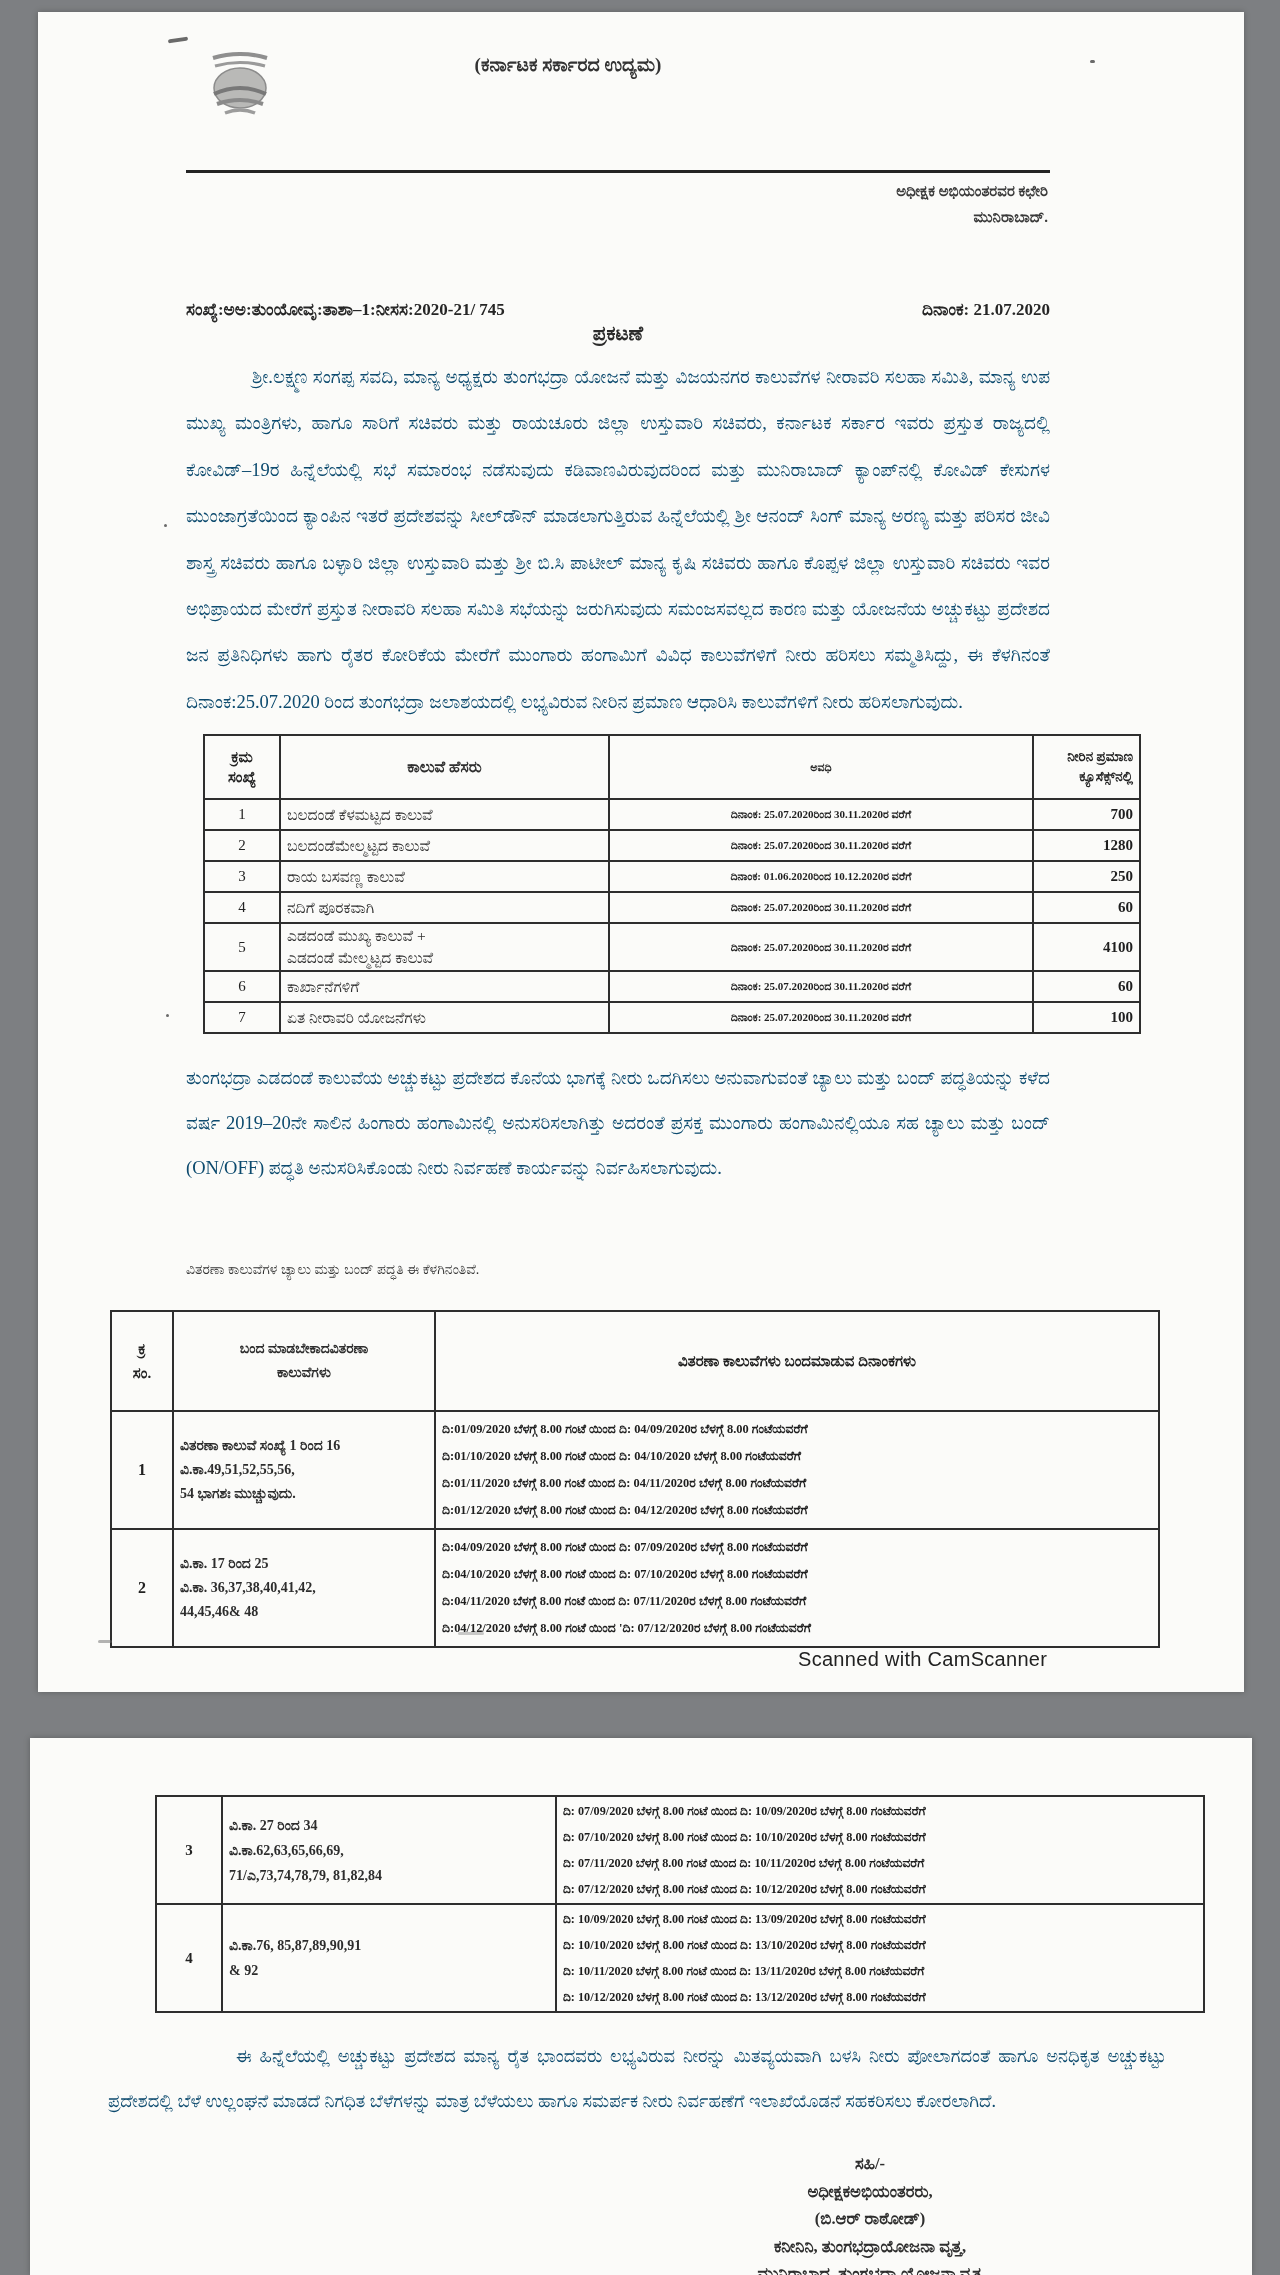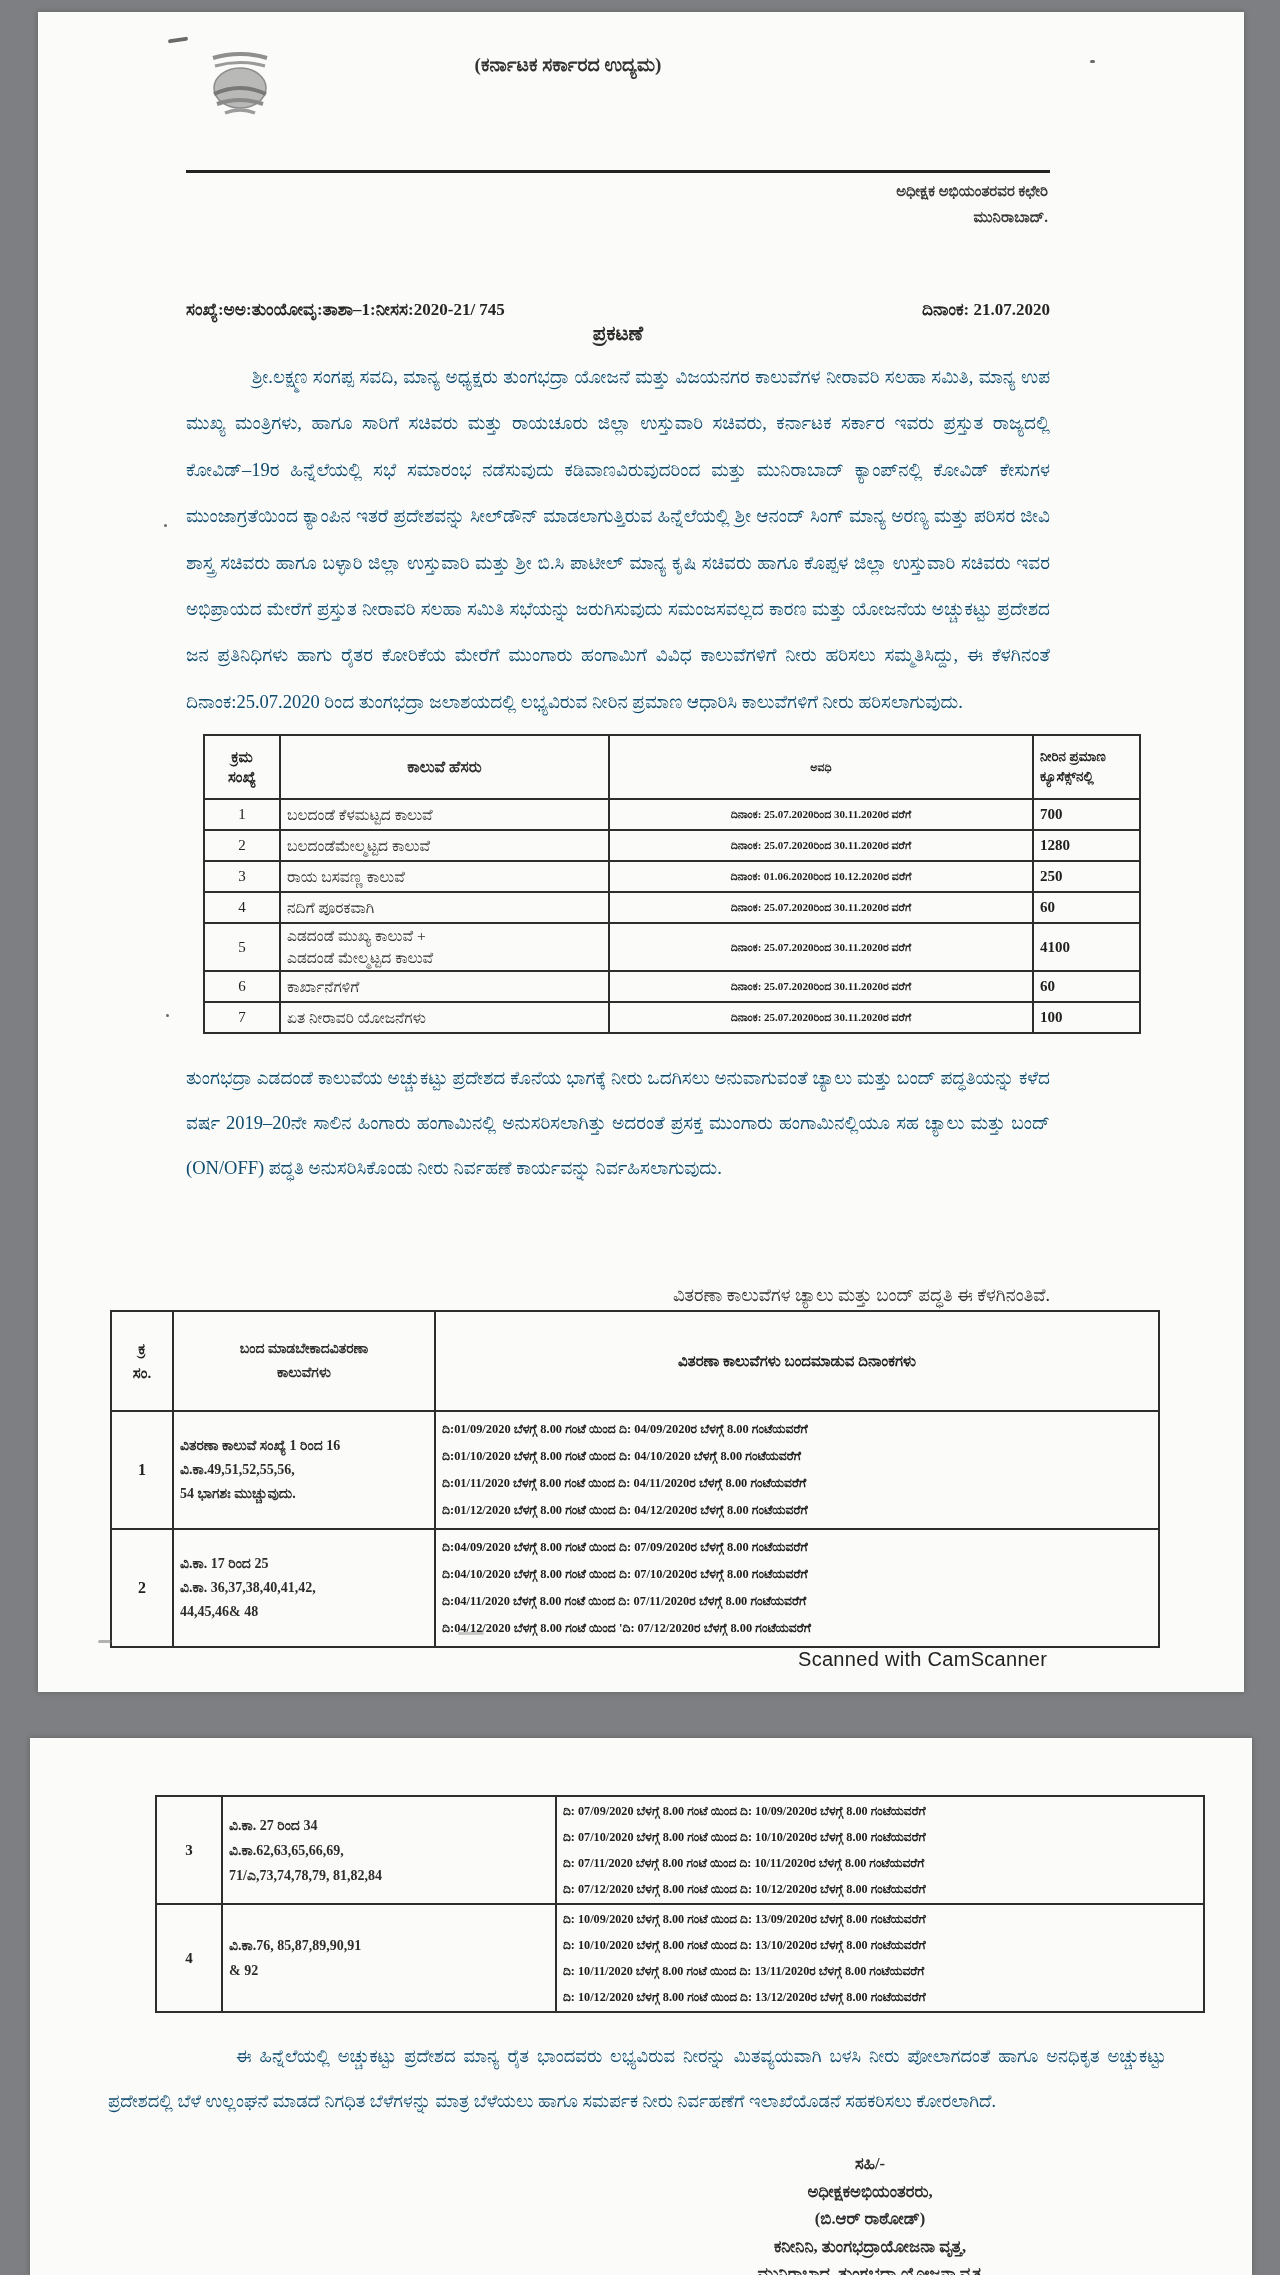--- a/index.html
+++ b/index.html
@@ -23,33 +23,33 @@
   .office{left:560px;top:166px;width:450px;text-align:right;font-size:15px;line-height:26px;color:#3a3a3a;font-weight:600;}
   .refrow{left:148px;top:288px;width:864px;height:24px;font-size:17px;color:#262626;}
   .refno{float:left;font-weight:600;}
   .refdate{float:right;font-weight:700;}
   .heading{left:148px;top:310px;width:864px;text-align:center;font-size:20px;font-weight:700;color:#2b2b2b;}
 
   
   .para{font-size:18.5px;line-height:46.4px;text-align:justify;color:#0c4a6e;}
   .para1{left:148px;top:342px;width:864px;text-indent:66px;}
   .para2{left:148px;top:1044px;width:864px;line-height:45px;}
-  .intro{left:148px;top:1250px;width:864px;text-align:right;font-size:18px;color:#333;margin-top:23px;}
+  .intro{left:148px;top:1250px;width:864px;text-align:left;font-size:14px;color:#333;}
 
   
   table{border-collapse:collapse;table-layout:fixed;}
   td,th{border:2px solid #2e2e2e;padding:1px 6px;vertical-align:middle;}
   .t1{left:165px;top:722px;width:880px;}
   .t1 th{font-size:15px;font-weight:600;color:#2e2e2e;line-height:20px;}
   .t1 thead tr{height:64px;}
   .t1 tbody tr{height:31px;}
   .t1 .c1{width:62px;text-align:center;font-size:15px;color:#222;}
   .t1 .c2{width:315px;font-size:15.5px;color:#2f2f2f;line-height:22px;}
   .t1 .c3{width:410px;text-align:center;font-weight:700;font-size:11px;color:#1f1f1f;white-space:nowrap;}
-  .t1 .c4{width:93px;text-align:left;font-weight:600;font-size:15px;color:#1f1f1f;}
+  .t1 .c4{width:93px;text-align:right;font-weight:600;font-size:15px;color:#1f1f1f;}
 
   .t2{left:72px;top:1284px;width:1006px;margin-top:14px;}
   .t2 th{font-size:15px;font-weight:600;line-height:24px;color:#2c2c2c;}
   .t2 thead tr{height:100px;}
   .t2 .cno{width:48px;text-align:center;font-size:16px;font-weight:700;color:#222;}
   .t2 .ccanals{width:248px;font-size:14px;line-height:24px;font-weight:600;color:#2d2d2d;white-space:nowrap;overflow:hidden;}
   .t2 .cdates{width:710px;font-size:12.4px;font-weight:700;color:#1d1d1d;}
   .t2 .cdates div{line-height:27px;white-space:nowrap;overflow:hidden;}
   .t2 tbody tr{height:118px;}
 

